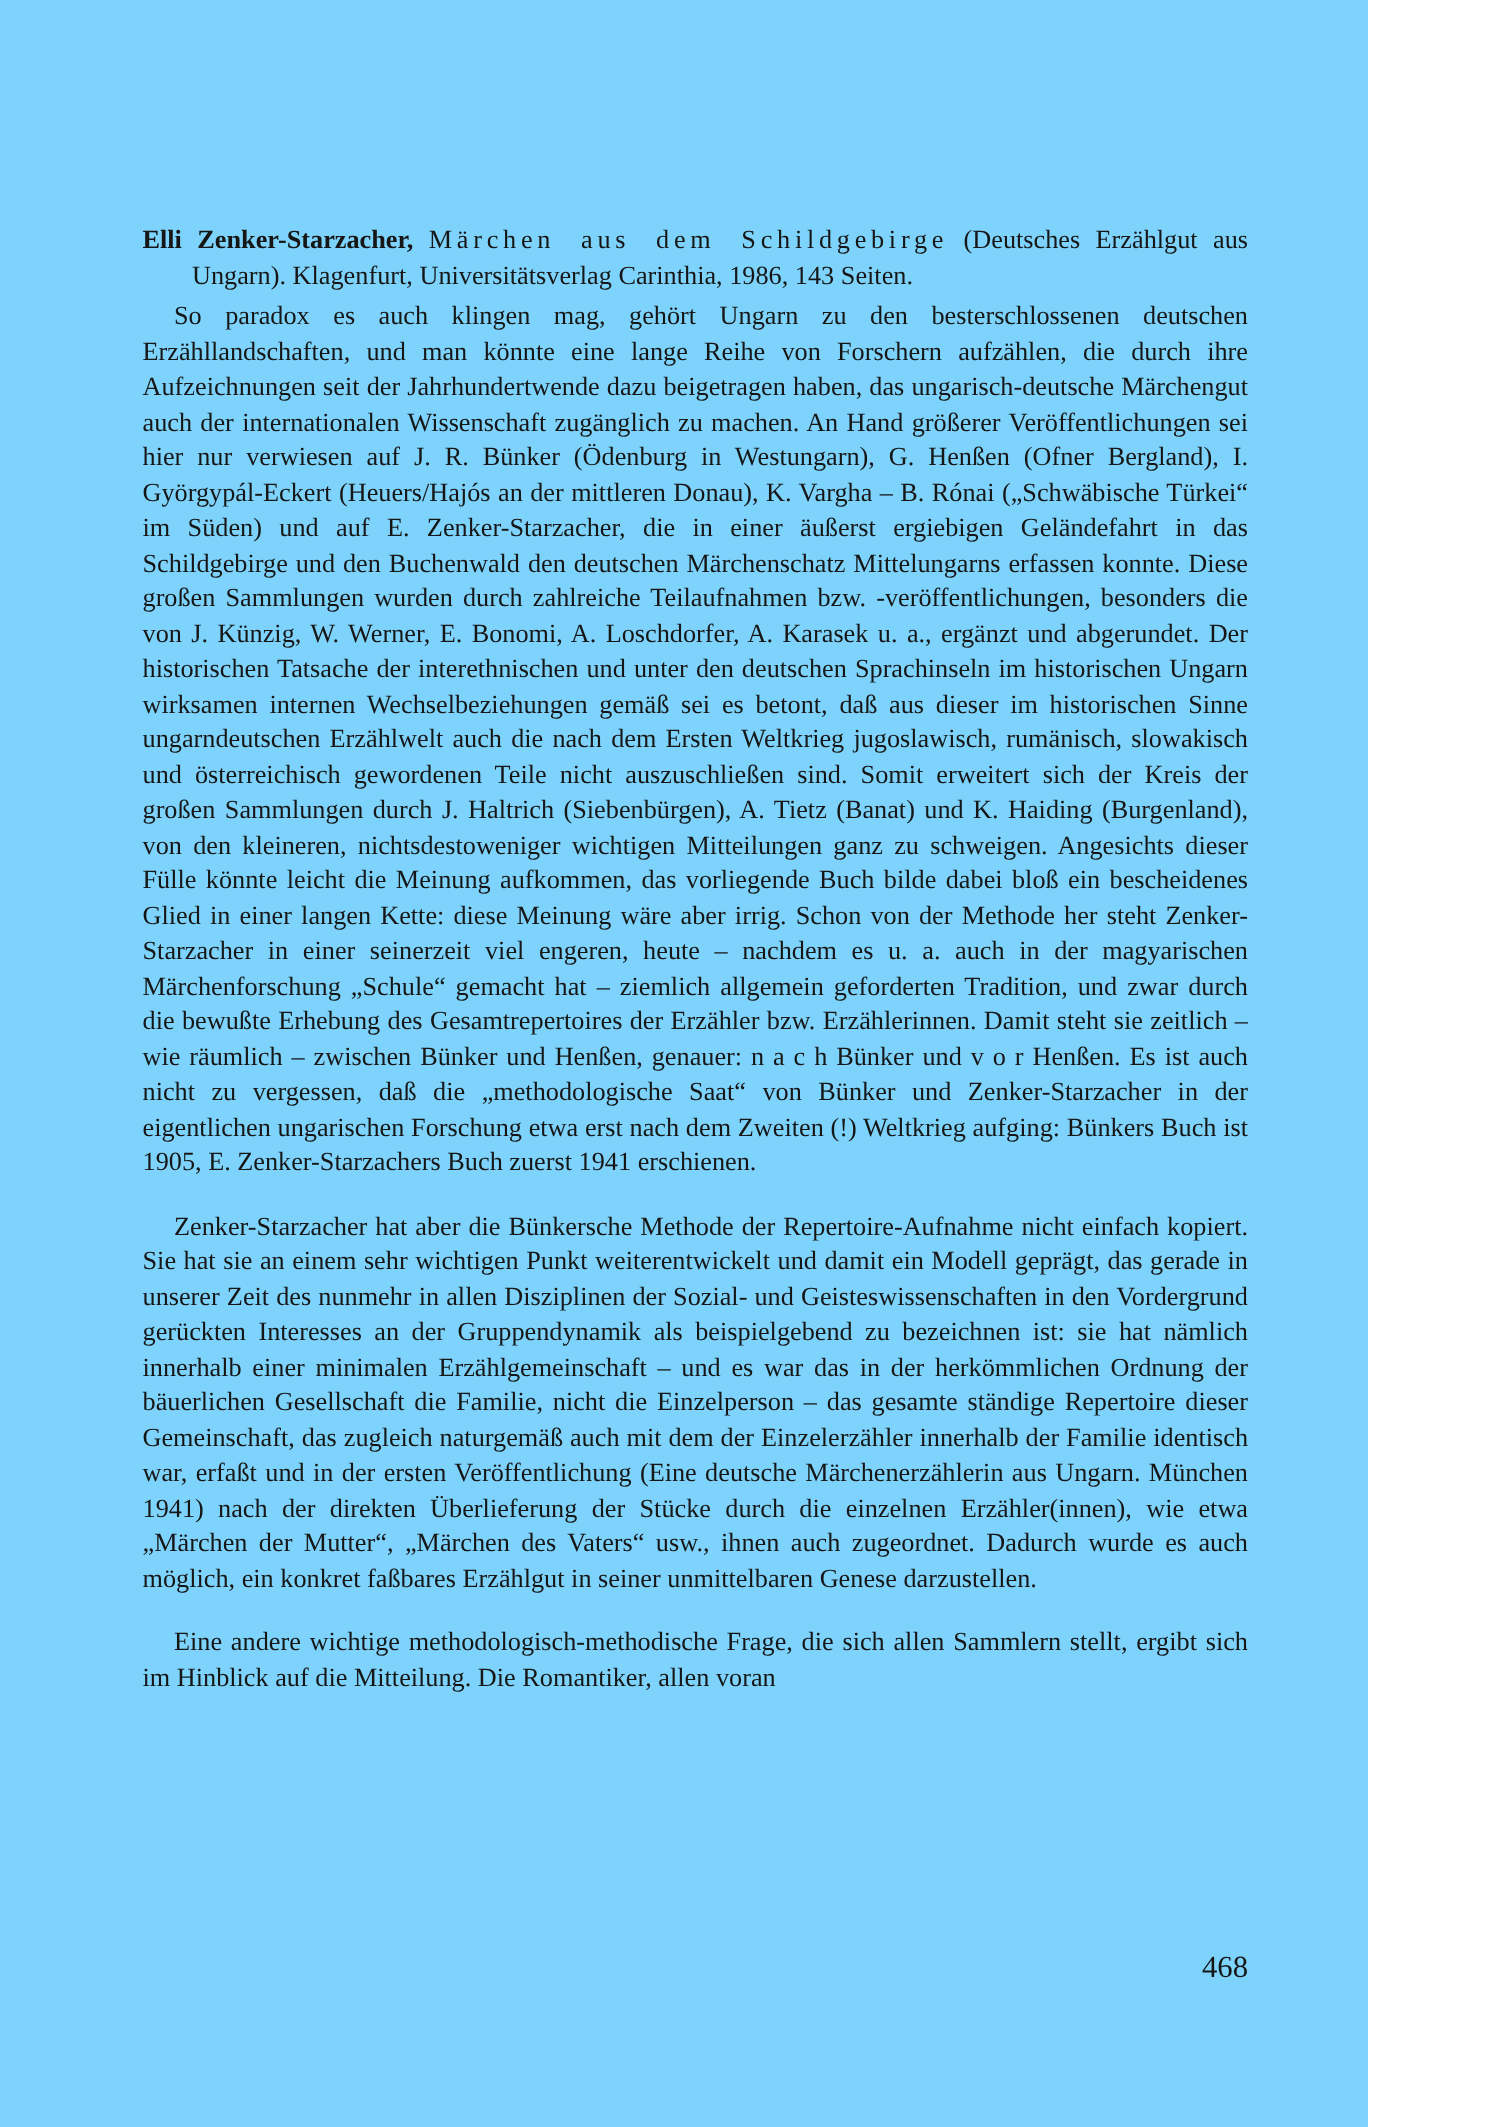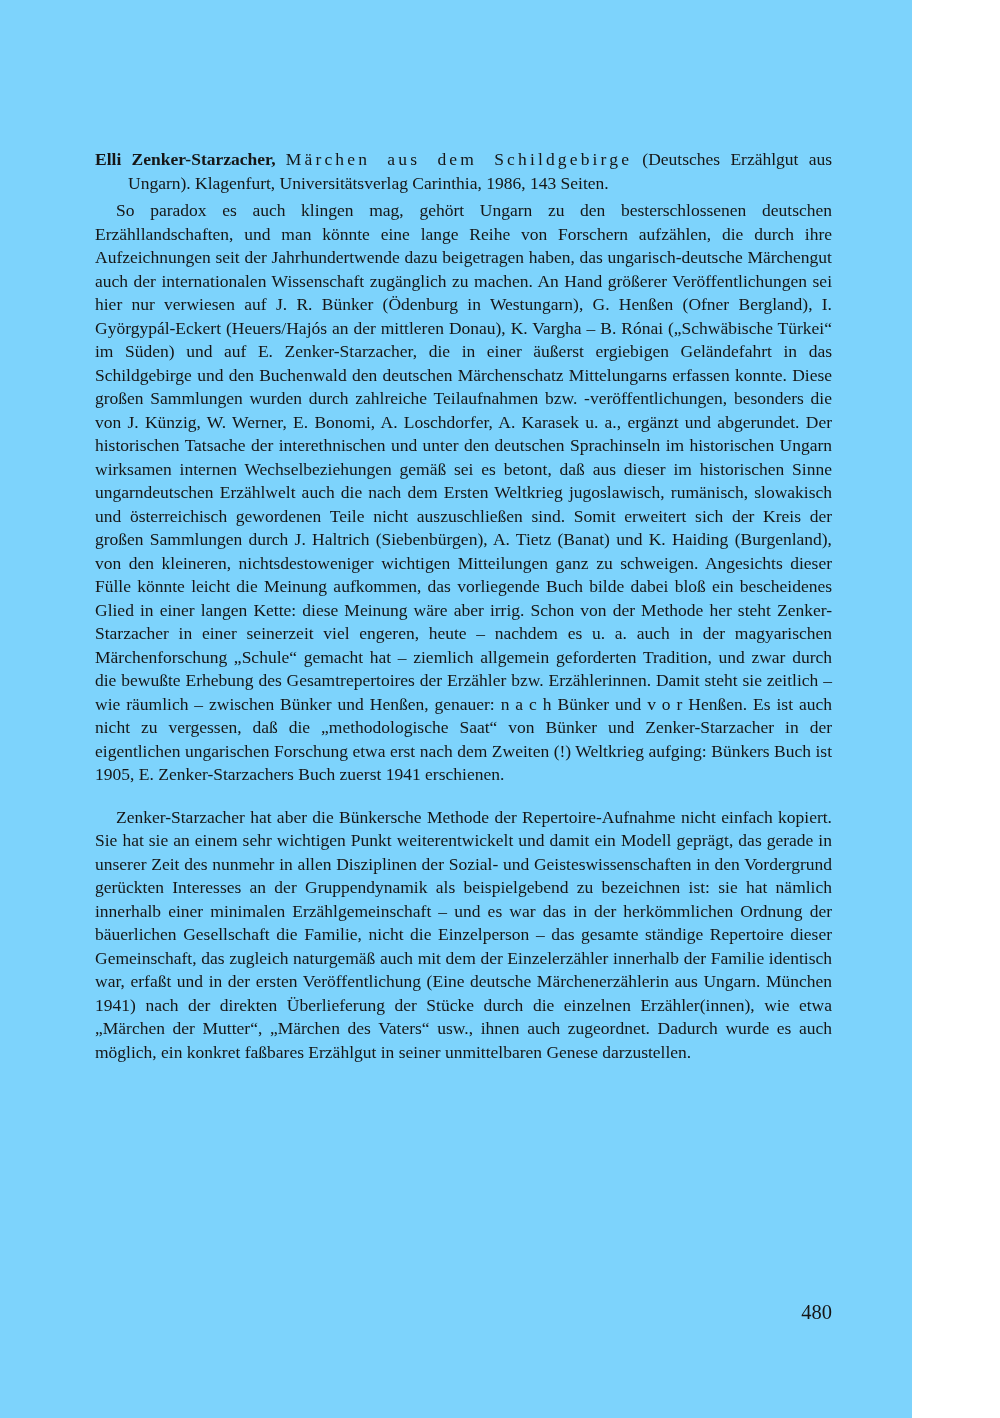--- a/index.html
+++ b/index.html
@@ -66,18 +66,19 @@
   <div class="text-block">
 
     <p class="bib-heading"><span class="bib-author">Elli Zenker-Starzacher,</span>
       <span class="bib-title">Märchen aus dem Schildgebirge</span>
       <span>(Deutsches Erzählgut aus Ungarn). Klagenfurt, Universitätsverlag Carinthia, 1986, 143 Seiten.</span></p>
 
     <p class="para para-first">So paradox es auch klingen mag, gehört Ungarn zu den besterschlossenen deutschen Erzähllandschaften, und man könnte eine lange Reihe von Forschern aufzählen, die durch ihre Aufzeichnungen seit der Jahrhundertwende dazu beigetragen haben, das ungarisch-deutsche Märchengut auch der internationalen Wissenschaft zugänglich zu machen. An Hand größerer Veröffentlichungen sei hier nur verwiesen auf J. R. Bünker (Ödenburg in Westungarn), G. Henßen (Ofner Bergland), I. Györgypál-Eckert (Heuers/Hajós an der mittleren Donau), K. Vargha – B. Rónai („Schwäbische Türkei“ im Süden) und auf E. Zenker-Starzacher, die in einer äußerst ergiebigen Geländefahrt in das Schildgebirge und den Buchenwald den deutschen Märchenschatz Mittelungarns erfassen konnte. Diese großen Sammlungen wurden durch zahlreiche Teilaufnahmen bzw. -veröffentlichungen, besonders die von J. Künzig, W. Werner, E. Bonomi, A. Loschdorfer, A. Karasek u. a., ergänzt und abgerundet. Der historischen Tatsache der interethnischen und unter den deutschen Sprachinseln im historischen Ungarn wirksamen internen Wechselbeziehungen gemäß sei es betont, daß aus dieser im historischen Sinne ungarndeutschen Erzählwelt auch die nach dem Ersten Weltkrieg jugoslawisch, rumänisch, slowakisch und österreichisch gewordenen Teile nicht auszuschließen sind. Somit erweitert sich der Kreis der großen Sammlungen durch J. Haltrich (Siebenbürgen), A. Tietz (Banat) und K. Haiding (Burgenland), von den kleineren, nichtsdestoweniger wichtigen Mitteilungen ganz zu schweigen. Angesichts dieser Fülle könnte leicht die Meinung aufkommen, das vorliegende Buch bilde dabei bloß ein bescheidenes Glied in einer langen Kette: diese Meinung wäre aber irrig. Schon von der Methode her steht Zenker-Starzacher in einer seinerzeit viel engeren, heute – nachdem es u. a. auch in der magyarischen Märchenforschung „Schule“ gemacht hat – ziemlich allgemein geforderten Tradition, und zwar durch die bewußte Erhebung des Gesamtrepertoires der Erzähler bzw. Erzählerinnen. Damit steht sie zeitlich – wie räumlich – zwischen Bünker und Henßen, genauer: n a c h Bünker und v o r Henßen. Es ist auch nicht zu vergessen, daß die „methodologische Saat“ von Bünker und Zenker-Starzacher in der eigentlichen ungarischen Forschung etwa erst nach dem Zweiten (!) Weltkrieg aufging: Bünkers Buch ist 1905, E. Zenker-Starzachers Buch zuerst 1941 erschienen.</p>
 
     <p class="para">Zenker-Starzacher hat aber die Bünkersche Methode der Repertoire-Aufnahme nicht einfach kopiert. Sie hat sie an einem sehr wichtigen Punkt weiterentwickelt und damit ein Modell geprägt, das gerade in unserer Zeit des nunmehr in allen Disziplinen der Sozial- und Geisteswissenschaften in den Vordergrund gerückten Interesses an der Gruppendynamik als beispielgebend zu bezeichnen ist: sie hat nämlich innerhalb einer minimalen Erzählgemeinschaft – und es war das in der herkömmlichen Ordnung der bäuerlichen Gesellschaft die Familie, nicht die Einzelperson – das gesamte ständige Repertoire dieser Gemeinschaft, das zugleich naturgemäß auch mit dem der Einzelerzähler innerhalb der Familie identisch war, erfaßt und in der ersten Veröffentlichung (Eine deutsche Märchenerzählerin aus Ungarn. München 1941) nach der direkten Überlieferung der Stücke durch die einzelnen Erzähler(innen), wie etwa „Märchen der Mutter“, „Märchen des Vaters“ usw., ihnen auch zugeordnet. Dadurch wurde es auch möglich, ein konkret faßbares Erzählgut in seiner unmittelbaren Genese darzustellen.</p>
 
+    <p class="para">Eine andere wichtige methodologisch-methodische Frage, die sich allen Sammlern stellt, ergibt sich im Hinblick auf die Mitteilung. Die Romantiker, allen voran</p>
 
   </div>
 
-  <div class="page-number">480</div>
+  <div class="page-number">468</div>
 
 </div>
 
 </body></html>

